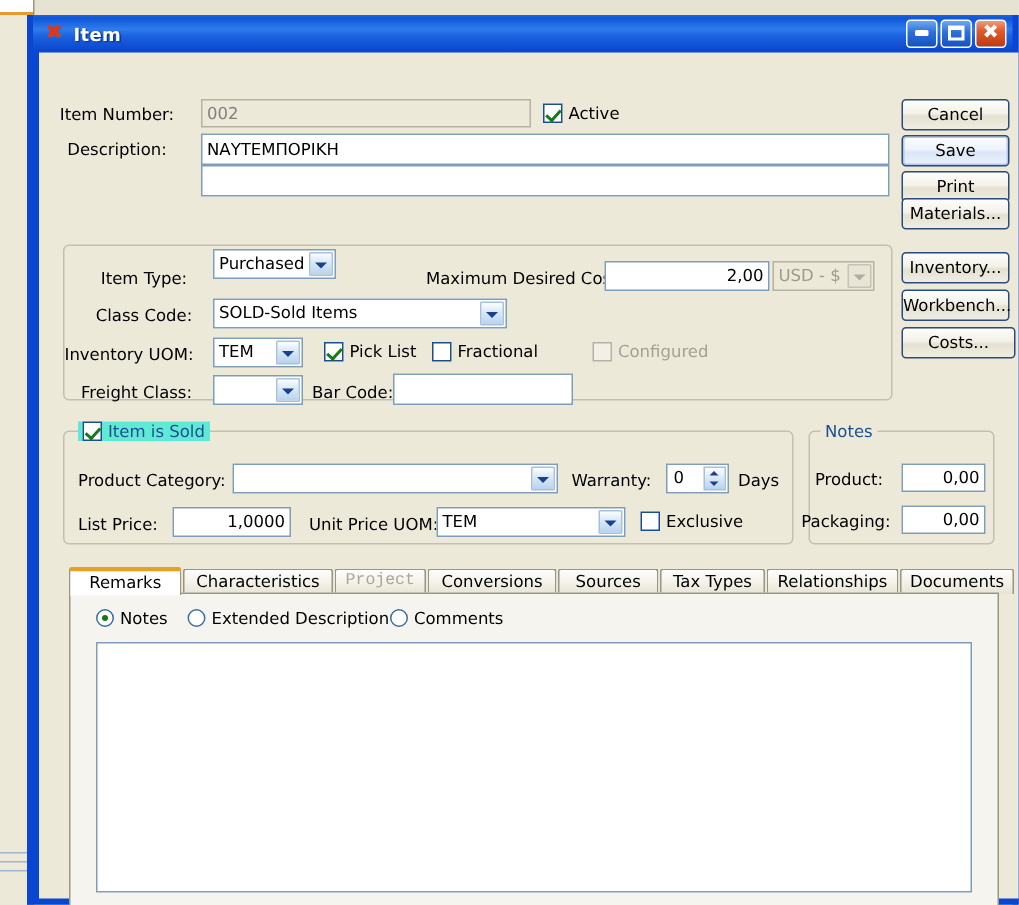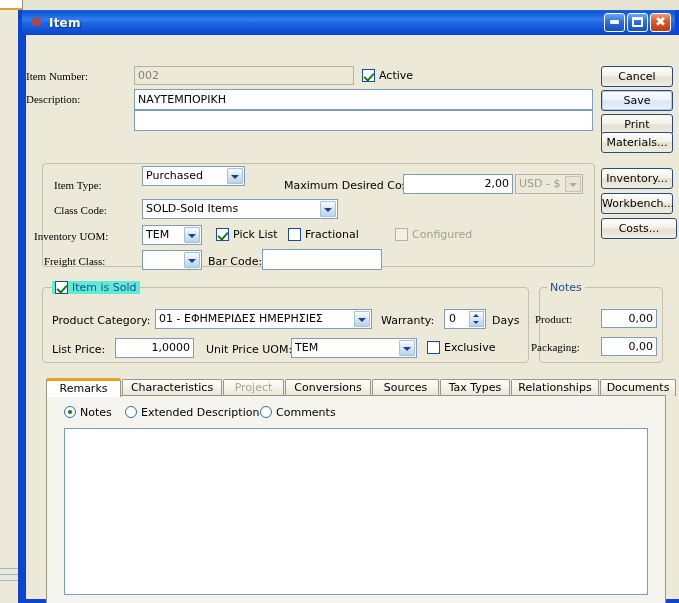--- a/index.html
+++ b/index.html
@@ -48,21 +48,21 @@
   .mk-max{left:4px;top:3px;width:11px;height:10px;border:2px solid #fff;border-top-width:3px;box-sizing:border-box;}
   .mk-close{left:0;top:0;width:19px;height:17px;line-height:17px;text-align:center;font:bold 13px "DejaVu Sans",sans-serif;color:#fff;}
 
   #client{
     position:absolute;left:4px;top:25px;width:653px;height:564px;
     background:#ece9d8;box-sizing:border-box;
   }
 
   
   .lbl{position:absolute;font-size:11px;color:#000;white-space:nowrap;}
-  .lbl.r{text-align:left;font-family:Liberation Serif, serif;}
+  .lbl.r{text-align:center;}
   .txt{
     position:absolute;box-sizing:border-box;border:1px solid #7f9db9;background:#fff;
     font-size:11px;padding:1px 3px;line-height:15px;height:19px;color:#000;
   }
   .txt.dis{background:#ece9d8;color:#808080;border:1px solid #b5b2a4;}
   .txt.num{text-align:right;}
   .combo{
     position:absolute;box-sizing:border-box;border:1px solid #7f9db9;background:#fff;height:20px;
     font-size:11px;line-height:18px;padding-left:3px;color:#000;overflow:hidden;white-space:nowrap;
   }
@@ -130,21 +130,21 @@
   .tab{
     position:absolute;top:1px;height:17px;box-sizing:border-box;
     border:1px solid #9a9684;border-bottom:none;border-radius:2px 2px 0 0;
     background:linear-gradient(to bottom,#fdfdfc 0%,#f4f2e9 50%,#e7e4d5 100%);
     font-size:11px;line-height:15px;text-align:center;color:#000;
   }
   .tab.active{
     top:0;height:19px;background:#fff;border:1px solid #9a9684;border-bottom:none;
     border-top:3px solid #e8a020;color:#000;line-height:15px;z-index:3;
   }
-  .tab.dis{color:#a9a69a;}
+  .tab.dis{color:#a9a69a;font-family:Liberation Mono, monospace;}
   #tabpanel{
     position:absolute;left:20px;top:360px;width:620px;height:215px;
     box-sizing:border-box;background:#f5f4ef;border:1px solid #9a9684;
   }
   #notesbox{
     position:absolute;left:17px;top:32px;width:584px;height:167px;
     box-sizing:border-box;background:#fff;border:1px solid #7f9db9;
   }
 </style>
 </head>
@@ -191,21 +191,21 @@
       <span class="box on"></span><span class="cl">Active</span>
     </div>
 
     <div class="lbl r" style="left:0px;top:58px;width:104px">Description:</div>
     <div class="txt" style="left:108px;top:54px;width:459px;height:21px;line-height:17px">ΝΑΥΤΕΜΠΟΡΙΚΗ</div>
     <div class="txt" style="left:108px;top:75px;width:459px;height:21px"></div>
 
     <div class="grp" style="left:16px;top:128px;width:553px;height:104px"></div>
 
     <div class="lbl r" style="left:28px;top:144px;width:84px">Item Type:</div>
-    <div class="combo" style="left:116px;top:131px;width:103px">
+    <div class="combo" style="left:116px;top:131px;width:82px">
       <span>Purchased</span>
       <span class="arw"></span>
     </div>
 
     <div class="lbl" style="left:258px;top:144px">Maximum Desired Cost:</div>
     <div class="txt num" style="left:377px;top:139px;width:110px;height:20px">2,00</div>
     <div class="combo dis" style="left:489px;top:139px;width:68px">
       <span>USD - $</span>
       <span class="arw"></span>
     </div>
@@ -239,21 +239,20 @@
     <div class="lbl" style="left:182px;top:220px">Bar Code:</div>
     <div class="txt" style="left:236px;top:214px;width:120px;height:21px"></div>
 
     <div class="grp" style="left:16px;top:252px;width:487px;height:76px"></div>
     <div class="chk" style="left:26px;top:246px;background:#5eead4;padding:0 3px;color:#1c4f8f">
       <span class="box on"></span><span class="cl">Item is Sold</span>
     </div>
 
     <div class="lbl" style="left:26px;top:279px">Product Category:</div>
     <div class="combo" style="left:129px;top:274px;width:217px">
-      <span>01 - ΕΦΗΜΕΡΙΔΕΣ ΗΜΕΡΗΣΙΕΣ</span>
       <span class="arw"></span>
     </div>
     <div class="lbl" style="left:355px;top:279px">Warranty:</div>
     <div class="spin" style="left:418px;top:274px;width:42px">
       <span>0</span>
       <span class="sp"></span>
     </div>
     <div class="lbl" style="left:466px;top:279px">Days</div>
 
     <div class="lbl" style="left:26px;top:308px">List Price:</div>

